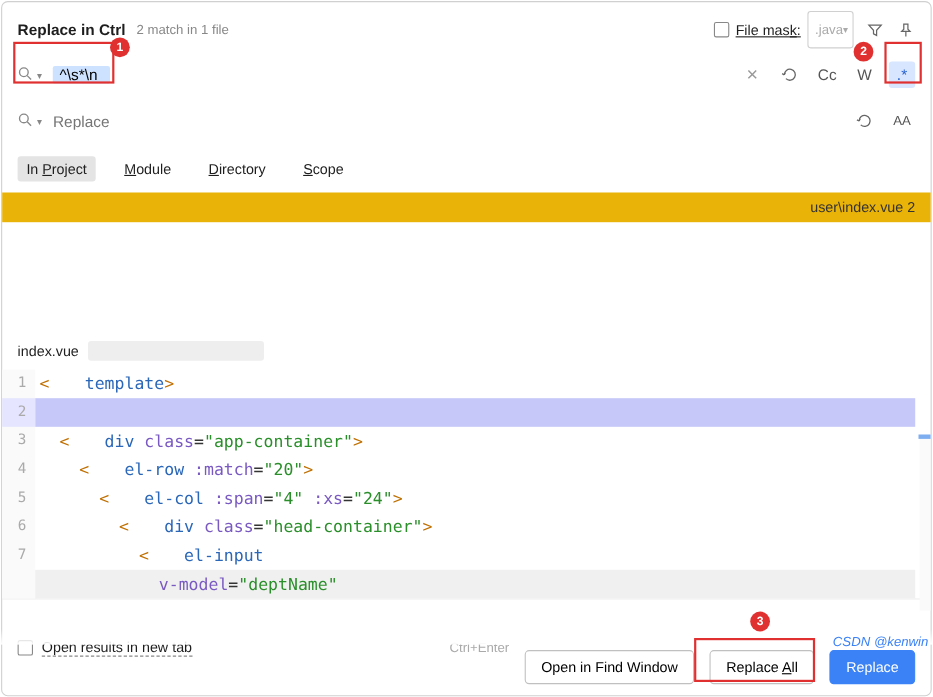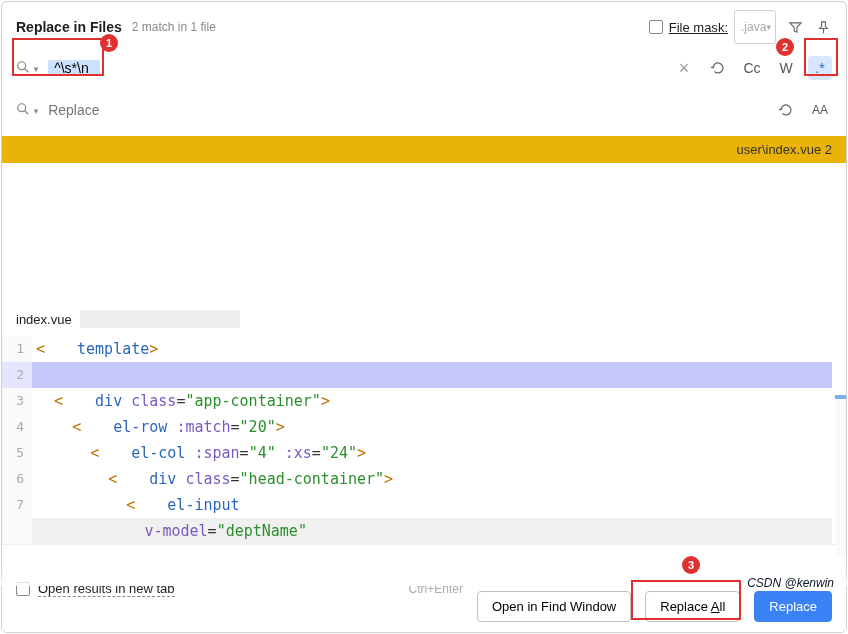--- a/index.html
+++ b/index.html
@@ -46,30 +46,30 @@
     .str { color: #2a8f2a; }
     .footer { display: flex; align-items: center; padding: 10px 14px; gap: 14px; border-top: 1px solid #eee; }
     .footer-check { display: flex; align-items: center; gap: 8px; }
     .shortcut { color: #aaa; font-size: 12px; }
     .btn { border: 1px solid #c0c0c0; background: #fff; border-radius: 4px; padding: 7px 14px; font-size: 13px; cursor: pointer; margin-top: 36px; }
     .btn-primary { background: #3b82f6; color: #fff; border-color: #3b82f6; }
     .redbox { position: absolute; border: 2px solid #e03030; pointer-events: none; }
     .badge { position: absolute; width: 18px; height: 18px; background: #e03030; color: #fff; border-radius: 50%; font-size: 11px; display: flex; align-items: center; justify-content: center; font-weight: 600; }
     .scrollbar { position: absolute; right: 2px; top: 395px; width: 10px; height: 160px; background: #fafafa; }
     .scroll-mark { position: absolute; right: 2px; top: 395px; width: 11px; height: 4px; background: #7faef0; }
-    .watermark { position: absolute; right: 14px; bottom: 44px; color: #0f172a; font-size: 12px; font-style: italic; }
+    .watermark { position: absolute; right: 4px; bottom: 44px; color: #3b82f6; font-size: 12px; font-style: italic; }
     .clip-fade { position: absolute; left: 0; right: 0; bottom: 48px; height: 14px; background: linear-gradient(to bottom, rgba(255,255,255,0), #fff); }
     .pin-svg, .funnel-svg { width: 15px; height: 15px; }
   </style>
 </head>
 <body>
 
 <div class="container">
   <div class="header">
-    <span class="title">Replace in Files</span>
+    <span class="title">Replace in Ctrl</span>
     <span class="matches">2 match in 1 file</span>
     <div class="spacer"></div>
     <div class="filemask-wrap">
       <div class="checkbox"></div>
       <span><span style="text-decoration:underline" title="File mask:">File mas<u>k</u>:</span></span>
       <div class="filemask-input">
         <span>.java</span>
         <span class="dd-arrow">▾</span>
       </div>
     </div>
@@ -118,20 +118,26 @@
     <div class="search-toggle">
       <svg width="16" height="16" viewBox="0 0 16 16">
           <path d="M3 8 a5 5 0 1 1 1.5 3.5 M3 8 l-2 -1 M3 8 l1 -2" fill="none" stroke="#666" stroke-width="1.2"></path>
         </svg>
     </div>
     <div class="search-toggle" style="font-size:12px">
         <span>AA</span>
       </div>
   </div>
 
+  <div class="scope-tabs">
+    <span class="scope-tab active">In <u>P</u>roject</span>
+    <span class="scope-tab"><u>M</u>odule</span>
+    <span class="scope-tab"><u>D</u>irectory</span>
+    <span class="scope-tab"><u>S</u>cope</span>
+  </div>
 
   <div class="result-bar">
     <span>user\index.vue 2</span>
   </div>
 
   <div class="preview-gap"></div>
 
   <div class="filename-row">
     <span>index.vue</span>
     <div class="filename-blur"></div>

